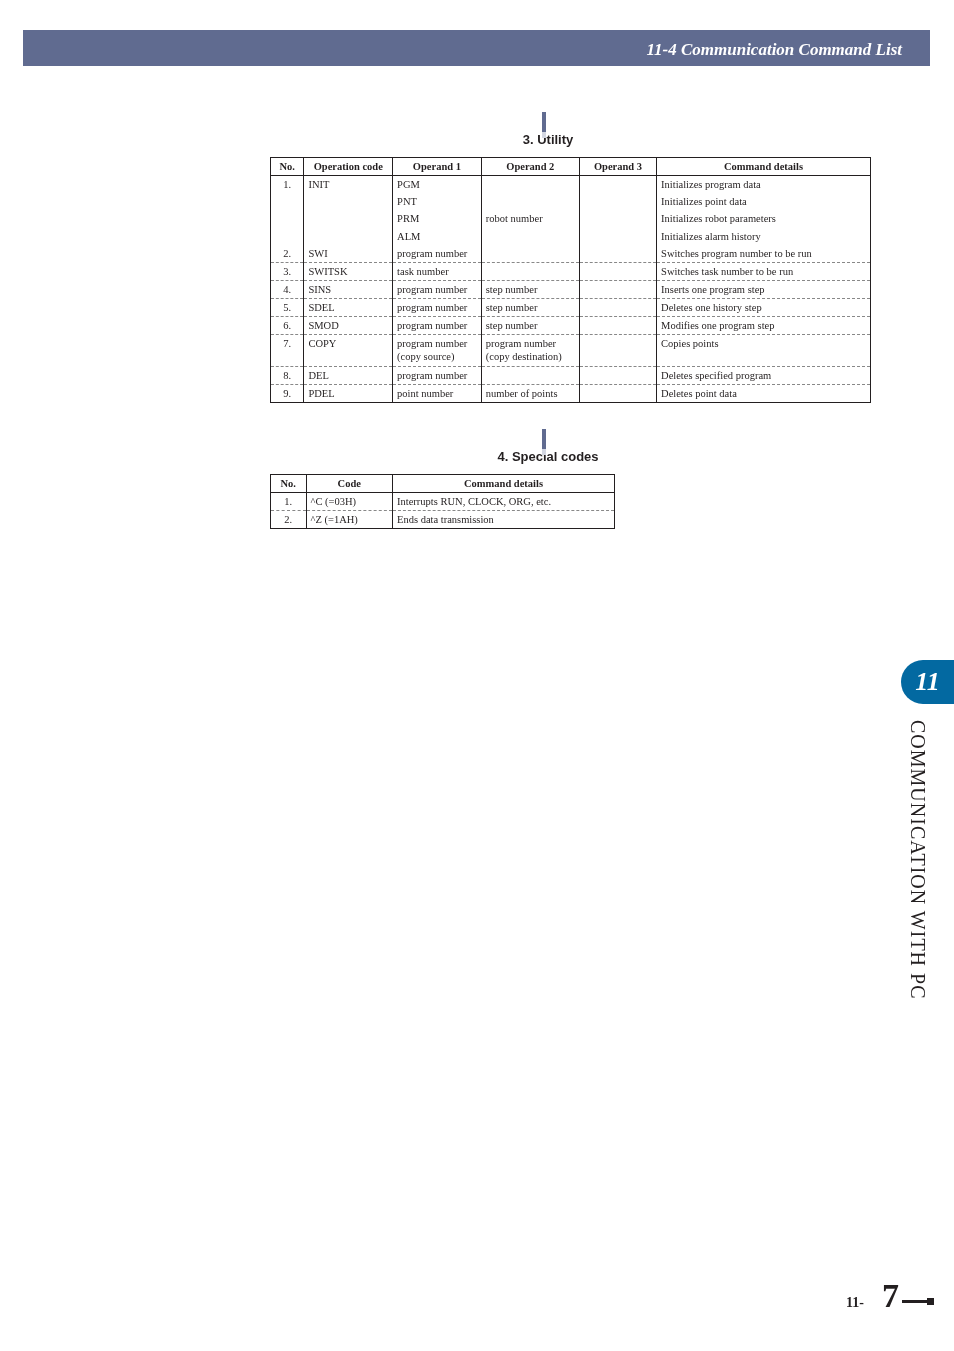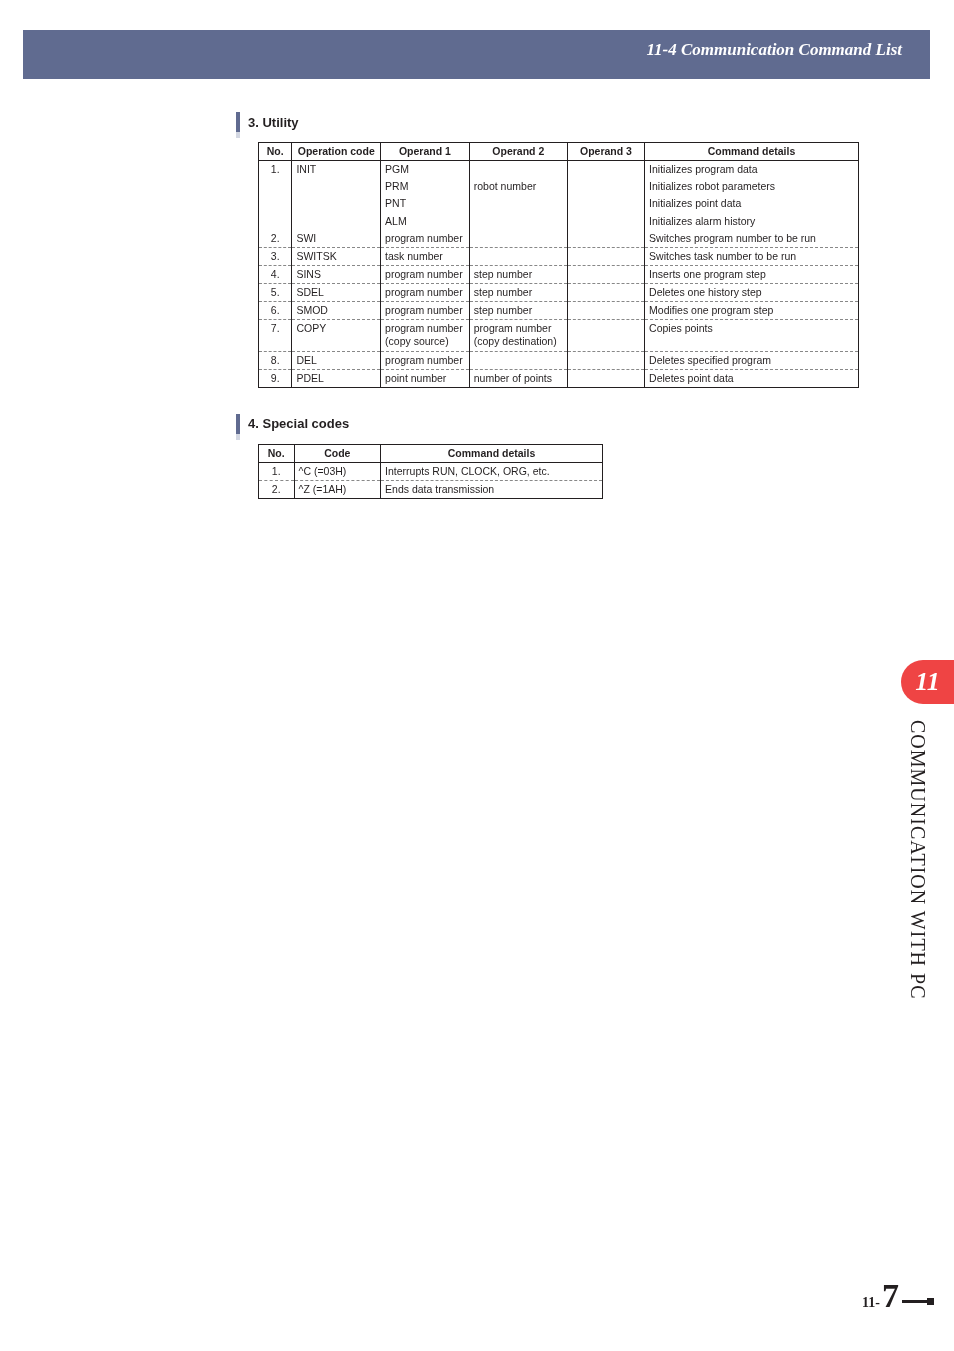--- a/index.html
+++ b/index.html
@@ -1,50 +1,50 @@
 <!DOCTYPE html>
 <html><head>
 <meta charset="utf-8">
 <style>
   * { box-sizing: border-box; margin: 0; padding: 0; }
   html, body { width: 954px; height: 1351px; background: #fff; font-family: Arial, Helvetica, sans-serif; color: #231f20; }
   .page { position: relative; width: 954px; height: 1351px; }
-  .topbar { position: absolute; top: 30px; left: 23px; width: 907px; height: 49px; background: #606b90; }
+  .topbar { position: absolute; top: 30px; left: 23px; width: 907px; height: 36px; background: #606b90; }
   .topbar-text { position: absolute; right: 28px; top: 10px; color: #fff; font-weight: bold; font-style: italic; font-size: 17px; font-family: "Times New Roman", serif; }
   .content { position: absolute; top: 112px; left: 236px; width: 624px; }
   .sec { margin-bottom: 26px; }
-  .sec-head { display: flex; align-items: center; margin-bottom: 10px; }
+  .sec-head { display: flex; align-items: center; margin-bottom: 10px; flex-direction: column; }
   .sec-bar { width: 4px; height: 20px; background: #606b90; margin-right: 8px; position: relative; }
   .sec-bar::after { content:""; position:absolute; width:4px; height:6px; background:#d3d7e2; left:0; top:20px; }
   .sec-title { font-weight: bold; font-size: 13px; }
-  .sec-indent { margin-left: 22px; }
+  .sec-indent { margin-left: 34px; font-family: Liberation Serif, serif; }
   table { border-collapse: collapse; font-size: 10.5px; }
   th, td { border-left: 1px solid #231f20; border-right: 1px solid #231f20; padding: 2px 4px; vertical-align: top; text-align: left; line-height: 1.25; }
   thead th { border-top: 1px solid #231f20; border-bottom: 1px solid #231f20; font-weight: bold; text-align: center; }
   tbody tr.last td { border-bottom: 1px solid #231f20; }
   tbody tr.solid td { border-bottom: 1px solid #231f20; }
   tbody tr.dashed td { border-bottom: 1px dashed #888; }
   td.num { text-align: center; }
   .table1 { width: 601px; }
   .table1 .c-no { width: 32px; }
   .table1 .c-op { width: 85px; }
   .table1 .c-o1 { width: 85px; }
   .table1 .c-o2 { width: 94px; }
   .table1 .c-o3 { width: 74px; }
   .table1 .c-dt { width: 205px; }
   .table2 { width: 345px; }
   .table2 .c-no { width: 32px; }
   .table2 .c-cd { width: 78px; }
   .table2 .c-dt { width: 200px; }
-  .sidebar-tab { position: absolute; right: 0; top: 660px; width: 53px; height: 44px; background: #ef4444; border-radius: 22px 0 0 22px; display:flex; align-items:center; justify-content:center; }
+  .sidebar-tab { position: absolute; right: 0; top: 660px; width: 53px; height: 44px; background: #0369a1; border-radius: 22px 0 0 22px; display:flex; align-items:center; justify-content:center; }
   .sidebar-tab span { color:#fff; font-family:"Times New Roman", serif; font-weight:bold; font-style:italic; font-size:26px; }
   .sidebar-title { position:absolute; right: 23px; top: 720px; width: 28px; height: 350px; display:flex; align-items:flex-start; justify-content:center; }
   .sidebar-title span { writing-mode: vertical-rl; text-orientation: mixed; font-family:"Times New Roman", serif; font-size:20px; letter-spacing: 1px; }
   .footer { position:absolute; bottom: 36px; right: 55px; display:flex; align-items:baseline; }
-  .footer .small { font-family:"Times New Roman", serif; font-size:14px; font-weight:bold; margin-right:2px; }
+  .footer .small { font-family:"Times New Roman", serif; font-size:14px; font-weight:bold; margin-right:18px; }
   .footer .big { font-family:"Times New Roman", serif; font-size:34px; font-weight:bold; }
   .footer-line { position:absolute; bottom: 48px; right: 22px; width: 30px; height: 3px; background:#231f20; }
   .footer-line::after { content:""; position:absolute; right:-2px; top:-2px; width:7px; height:7px; background:#231f20; }
 </style>
 </head>
 <body>
 
 <div class="page">
   <div class="topbar">
     <div class="topbar-text">11-4 Communication Command List</div>
@@ -85,32 +85,32 @@
                 <td class="num">1.</td>
                 <td>INIT</td>
                 <td>PGM</td>
                 <td></td>
                 <td></td>
                 <td>Initializes program data</td>
               </tr>
               <tr>
                 <td class="num"></td>
                 <td></td>
+                <td>PNT</td>
+                <td></td>
+                <td></td>
+                <td>Initializes point data</td>
+              </tr>
+              <tr>
+                <td class="num"></td>
+                <td></td>
                 <td>PRM</td>
                 <td>robot number</td>
                 <td></td>
                 <td>Initializes robot parameters</td>
-              </tr>
-              <tr>
-                <td class="num"></td>
-                <td></td>
-                <td>PNT</td>
-                <td></td>
-                <td></td>
-                <td>Initializes point data</td>
               </tr>
               <tr>
                 <td class="num"></td>
                 <td></td>
                 <td>ALM</td>
                 <td></td>
                 <td></td>
                 <td>Initializes alarm history</td>
               </tr>
               <tr class="dashed">

